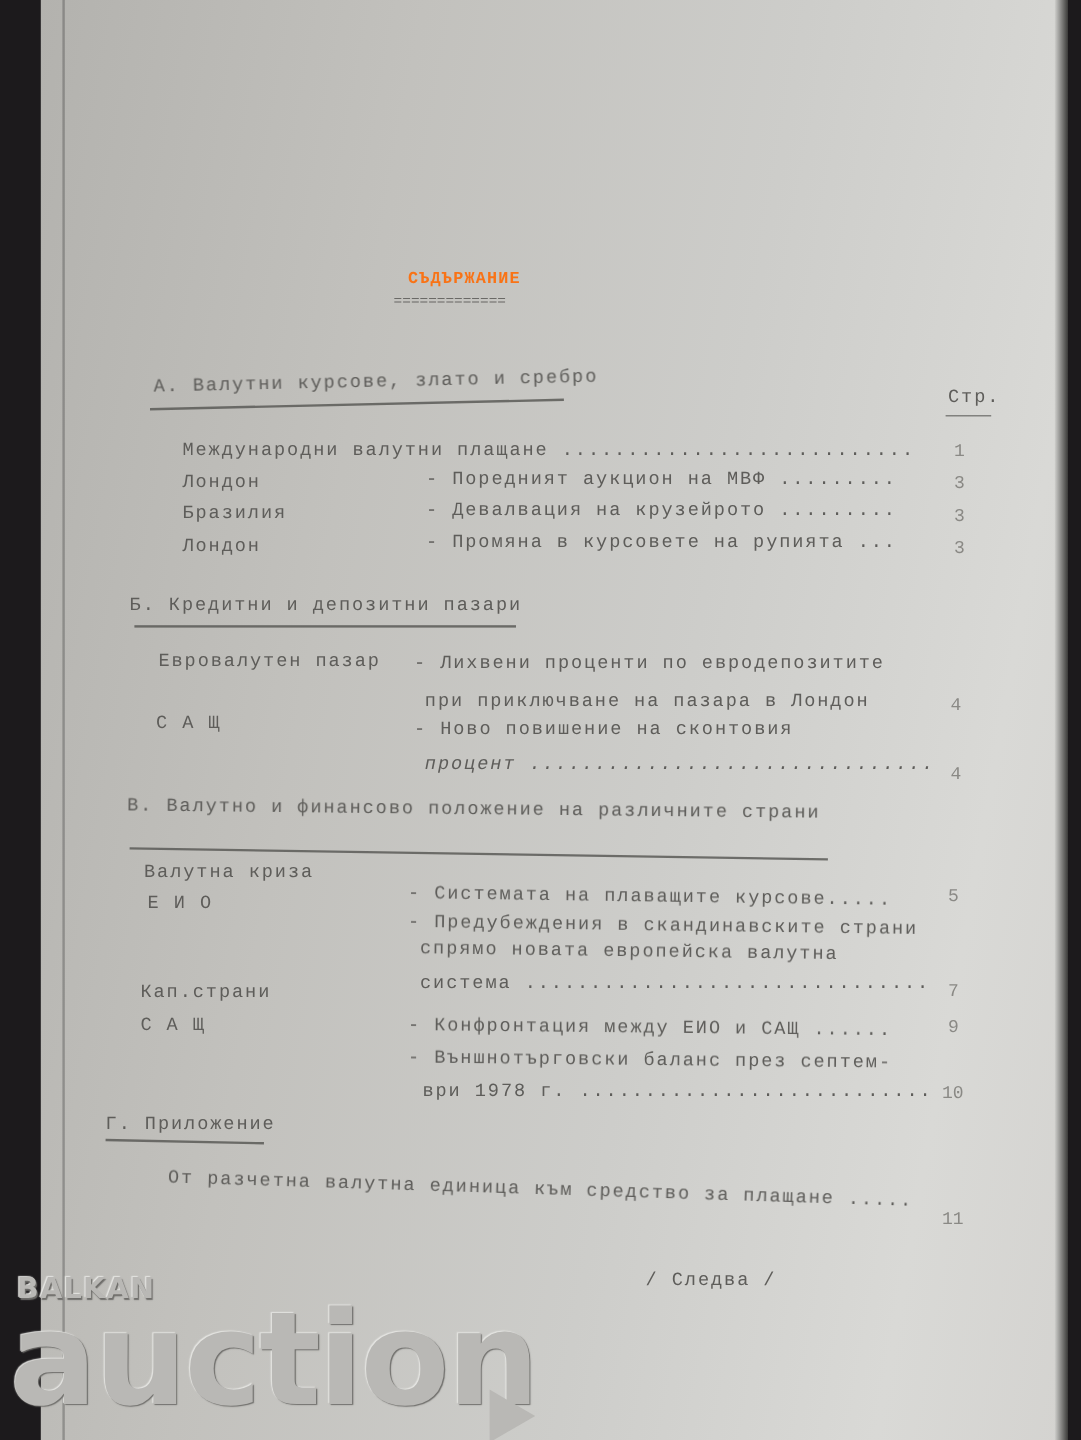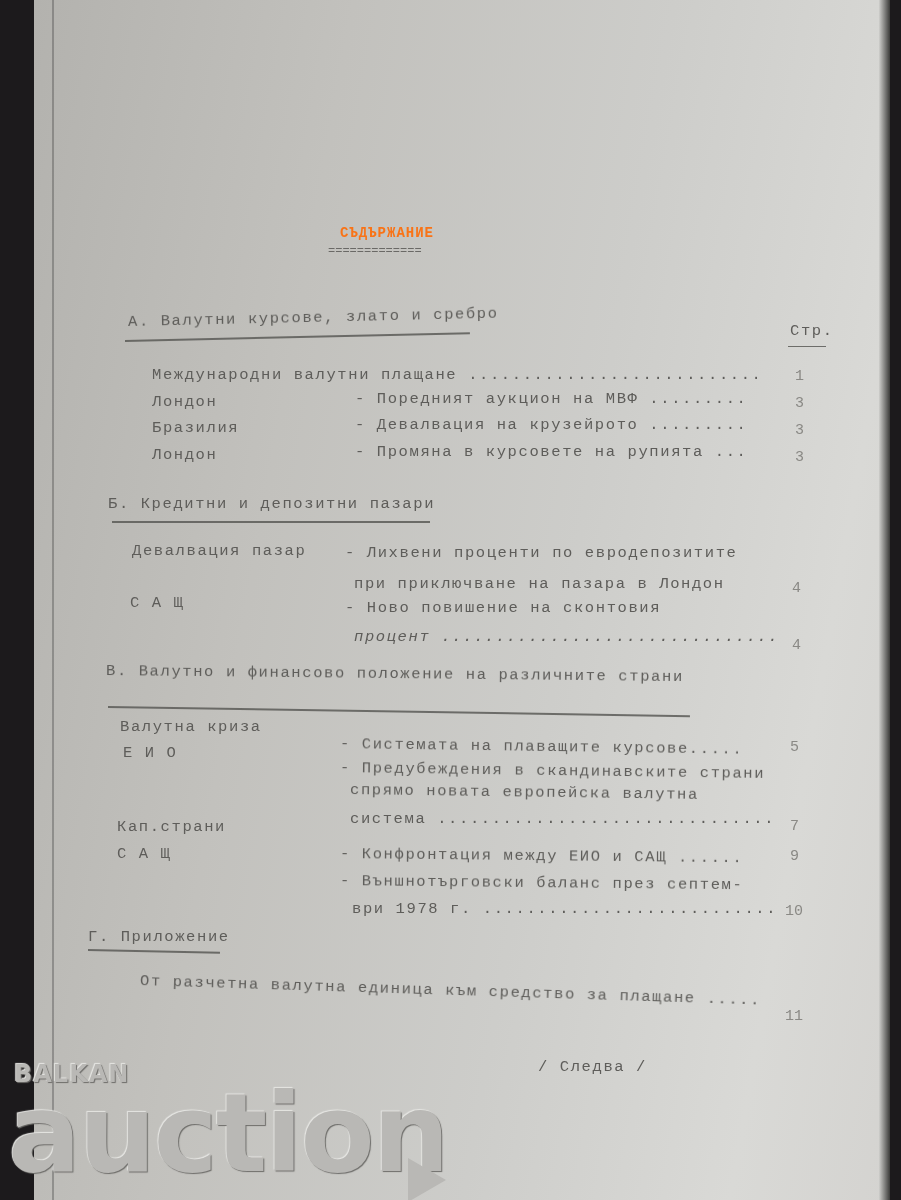--- a/index.html
+++ b/index.html
@@ -67,21 +67,21 @@
 <div class="t" style="left:355px;top:416px;">- Девалвация на крузейрото .........</div>
 <div class="num" style="left:795px;top:422px;">3</div>
 
 <div class="t" style="left:152px;top:446px;">Лондон</div>
 <div class="t" style="left:355px;top:443px;">- Промяна в курсовете на рупията ...</div>
 <div class="num" style="left:795px;top:449px;">3</div>
 
 <div class="t" style="left:108px;top:495px;">Б. Кредитни и депозитни пазари</div>
 <div class="rule" style="left:112px;top:521px;width:318px;"></div>
 
-<div class="t" style="left:132px;top:542px;">Девалвация пазар</div>
+<div class="t" style="left:132px;top:542px;">Евровалутен пазар</div>
 <div class="t" style="left:345px;top:544px;">- Лихвени проценти по евродепозитите</div>
 <div class="t" style="left:354px;top:575px;">при приключване на пазара в Лондон</div>
 <div class="num" style="left:792px;top:580px;">4</div>
 
 <div class="t" style="left:130px;top:594px;">С А Щ</div>
 <div class="t" style="left:345px;top:599px;">- Ново повишение на сконтовия</div>
 <div class="t" style="left:354px;top:628px;font-style:italic;">процент ...............................</div>
 <div class="num" style="left:792px;top:637px;">4</div>
 
 <div class="t" style="left:106px;top:662px;transform:rotate(0.6deg);transform-origin:left;">В. Валутно и финансово положение на различните страни</div>

